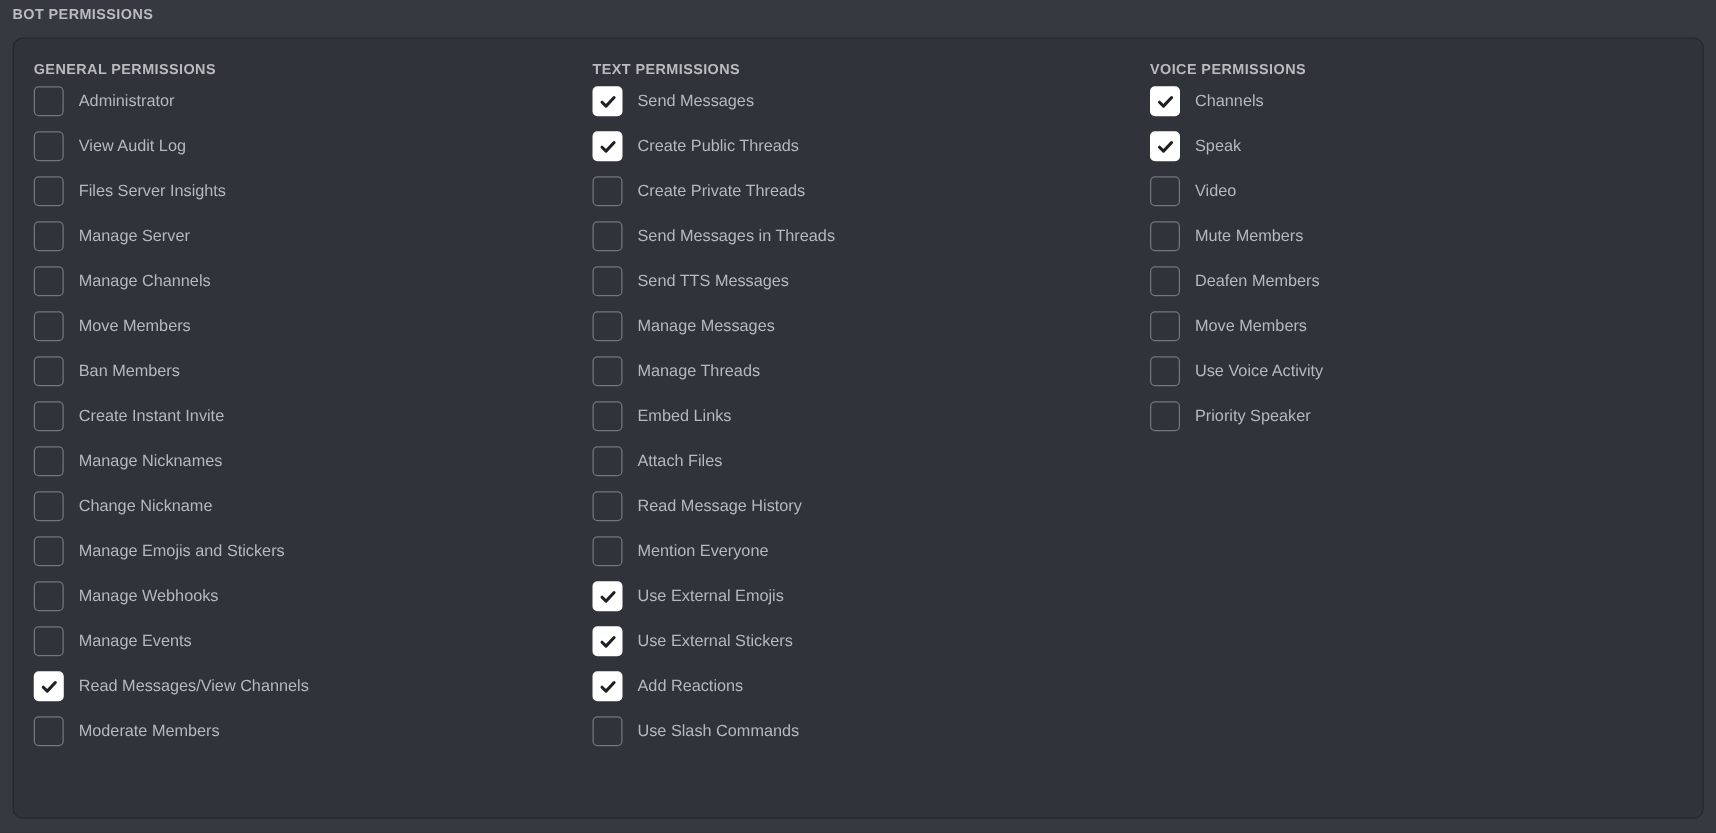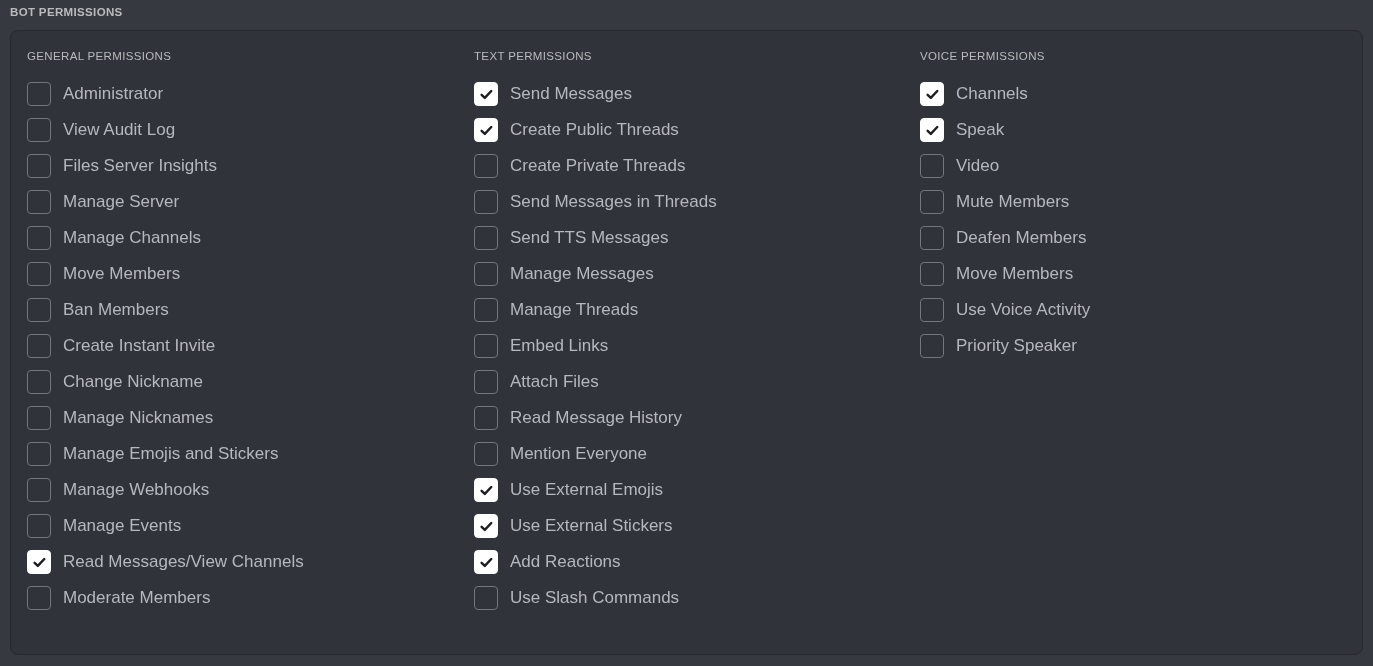--- a/index.html
+++ b/index.html
@@ -62,26 +62,25 @@
     position: absolute;
     top: 18px;
   }
 
   .perm-column.col-0 { left: 16px;  width: 430px; }
   .perm-column.col-1 { left: 463px; width: 430px; }
   .perm-column.col-2 { left: 909px; width: 430px; }
 
   .column-title {
     font-size: 11.5px;
-    font-weight: normal;
+    font-weight: bold;
     letter-spacing: 0.35px;
     text-transform: uppercase;
     color: #b9bbbe;
     line-height: 14px;
-    margin-bottom: 13px;
     padding-left: 0;
   }
 
   .perm-row {
     display: flex;
     align-items: center;
     height: 36px;
     cursor: pointer;
   }
 
@@ -114,21 +113,21 @@
   .checkbox .tick path {
     fill: none;
     stroke: #1e1f22;
     stroke-width: 2.6;
     stroke-linecap: round;
     stroke-linejoin: round;
   }
 
   .perm-label {
     margin-left: 12px;
-    font-size: 17px;
+    font-size: 13px;
     color: #b5b8bd;
     line-height: 20px;
     white-space: nowrap;
   }
 </style>
 </head>
 <body>
 
 <div id="app">
 
@@ -165,25 +164,25 @@
           <div class="perm-row">
             <div class="checkbox"></div>
             <span class="perm-label">Ban Members</span>
           </div>
           <div class="perm-row">
             <div class="checkbox"></div>
             <span class="perm-label">Create Instant Invite</span>
           </div>
           <div class="perm-row">
             <div class="checkbox"></div>
+            <span class="perm-label">Manage Nicknames</span>
+          </div>
+          <div class="perm-row">
+            <div class="checkbox"></div>
             <span class="perm-label">Change Nickname</span>
-          </div>
-          <div class="perm-row">
-            <div class="checkbox"></div>
-            <span class="perm-label">Manage Nicknames</span>
           </div>
           <div class="perm-row">
             <div class="checkbox"></div>
             <span class="perm-label">Manage Emojis and Stickers</span>
           </div>
           <div class="perm-row">
             <div class="checkbox"></div>
             <span class="perm-label">Manage Webhooks</span>
           </div>
           <div class="perm-row">

